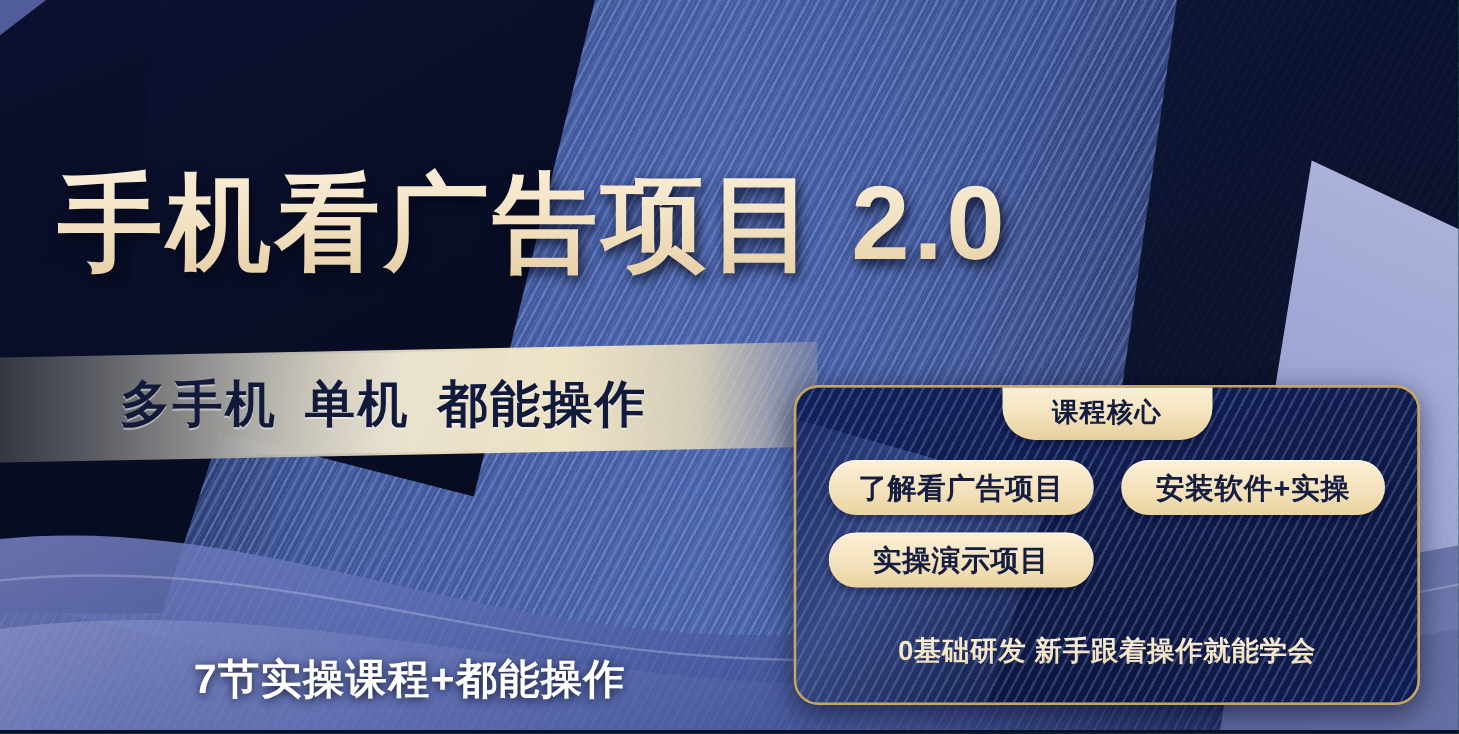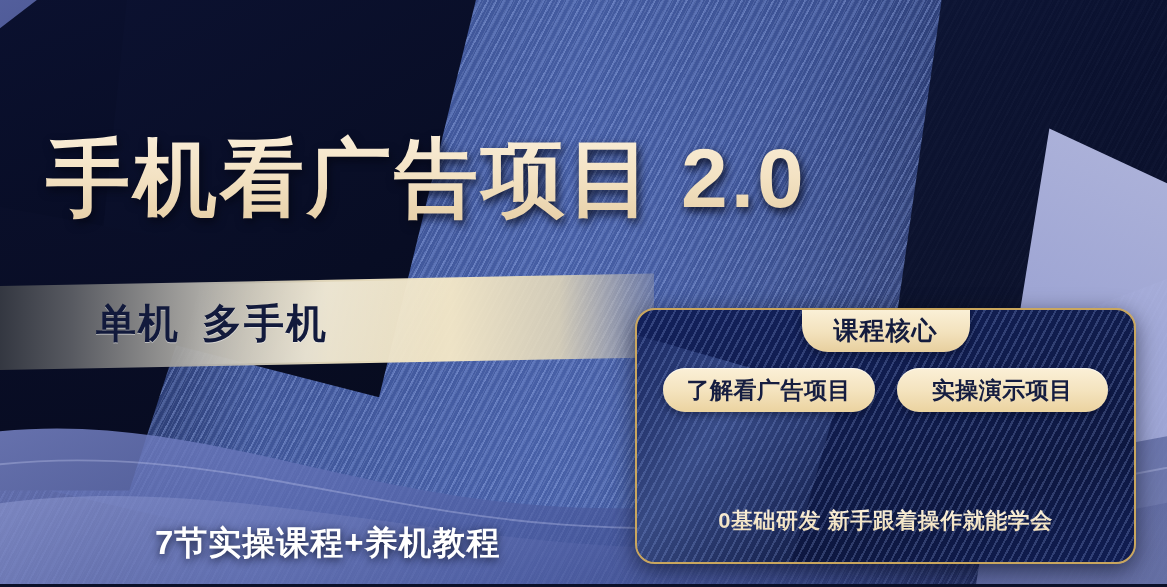--- a/index.html
+++ b/index.html
@@ -161,21 +161,21 @@
     position:absolute;left:-14%;top:18%;width:48%;height:110%;
     background:linear-gradient(110deg,rgba(120,150,225,0) 0%,rgba(120,150,225,.38) 45%,rgba(120,150,225,0) 100%);
     transform:rotate(16deg);
   }
   .card-tab{
     position:absolute;left:50%;top:-2px;transform:translateX(-50%);
     width:168px;height:44px;
     border-radius:0 0 26px 26px;
     background:linear-gradient(180deg,#fbf1d9 0%,#f3e2bd 55%,#e7cf9e 100%);
     display:flex;align-items:center;justify-content:center;
-    font-size:25px;font-weight:bold;letter-spacing:1px;
+    font-size:21px;font-weight:bold;letter-spacing:1px;
     color:#141c3e;
     box-shadow:0 3px 8px rgba(4,8,26,.45);
   }
   .pill-grid{
     position:absolute;left:0;right:0;top:58px;
     display:grid;grid-template-columns:1fr 1fr;
     gap:14px 22px;
     padding:0 26px;
   }
   .pill{
@@ -237,31 +237,33 @@
   </div>
 
   <div class="sub-band"></div>
   <div class="sub-band-shine"></div>
 
   <div class="title">
     <span>手机看广告项目</span><span class="ver">2.0</span>
   </div>
 
   <div class="sub-text">
+    <span>多手机</span>
     <span>单机</span>
-    <span>多手机</span>
-  </div>
-
-  <div class="bottom-line">7节实操课程+养机教程</div>
+    <span>都能操作</span>
+  </div>
+
+  <div class="bottom-line">7节实操课程+都能操作</div>
 
   <div class="card">
     <div class="card-sheen"></div>
     <div class="card-tab">课程核心</div>
 
     <div class="pill-grid">
       <div class="pill">了解看广告项目</div>
+      <div class="pill">安装软件+实操</div>
       <div class="pill">实操演示项目</div>
     </div>
 
     <div class="card-foot">0基础研发 新手跟着操作就能学会</div>
   </div>
 
 </div>
 
 </body></html>

